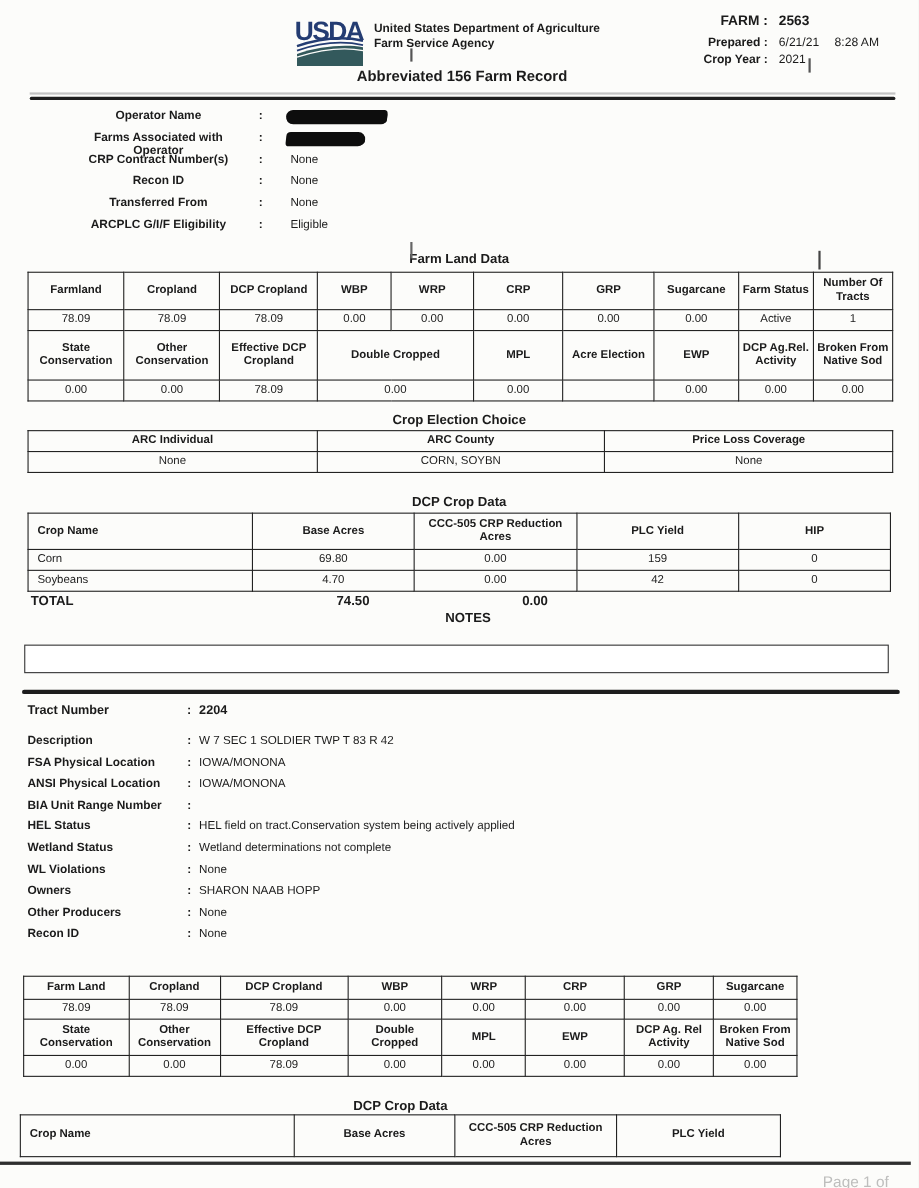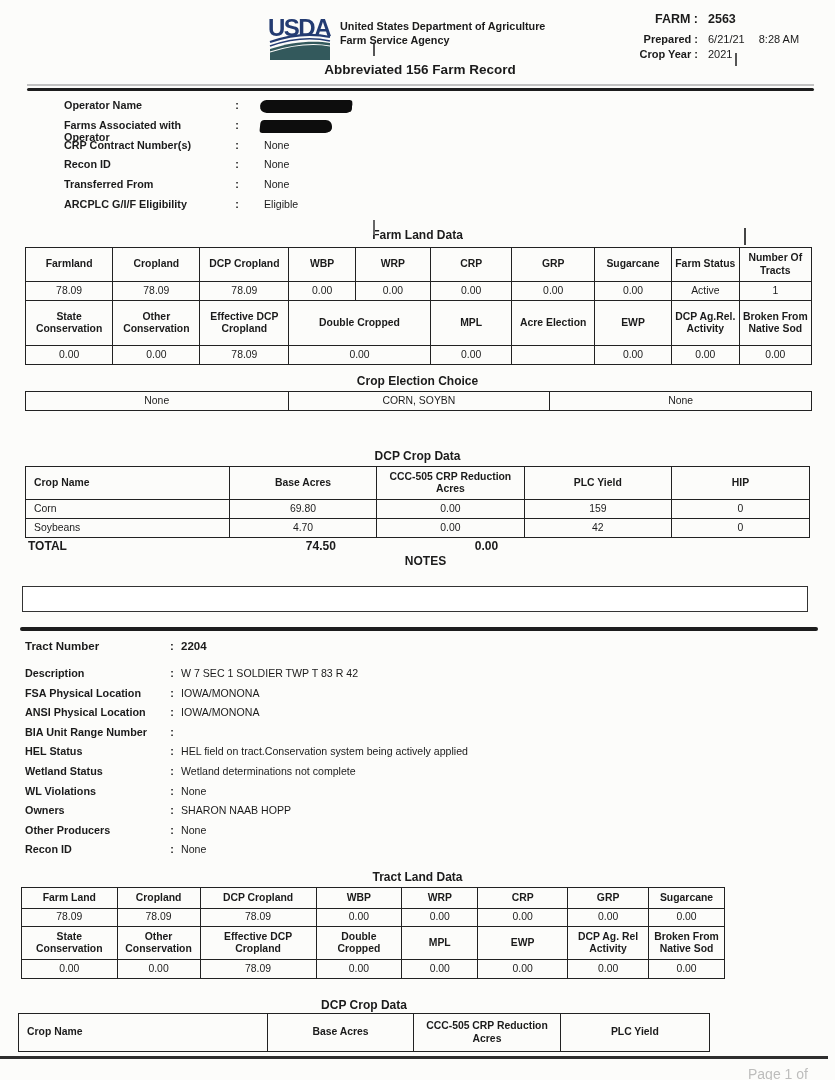--- a/index.html
+++ b/index.html
@@ -28,21 +28,21 @@
   .time-val { margin-left:14px; }
 
   .rule-heavy { position:absolute; left:27px; width:787px; }
   .rule-heavy .ghost { height:1.5px; background:#a9a9a9; opacity:.7; }
   .rule-heavy .bar { margin-top:2px; height:3.5px; background:#1d1d1d; border-radius:2px; }
   .rule1 { top:84px; }
 
   
   .op-block { position:absolute; left:64px; top:99px; width:600px; }
   .op-row { display:grid; grid-template-columns:160px 26px 1fr; height:19.8px; align-items:start; }
-  .op-label { font-weight:bold; font-size:10.8px; }
+  .op-label { font-weight:bold; font-size:10.8px;text-align:center; }
   .op-colon { text-align:center; font-weight:bold; font-size:10.8px; }
   .op-val { font-size:10.6px; padding-left:14px; }
   .redact { height:13px; background:#0d0d0d; border-radius:7px 4px 6px 9px; margin-top:1px; margin-left:10px;
             box-shadow:2px 1px 0 -2px #0d0d0d, -2px 2px 0 -3px #0d0d0d; transform:skewX(-6deg); }
   .redact.r1 { width:92px; }
   .redact.r2 { width:72px; border-radius:5px 9px 8px 4px; }
 
   
   .sec-title { position:absolute; left:0; right:0; text-align:center; font-weight:bold; font-size:12px; }
   table { border-collapse:collapse; table-layout:fixed; width:100%; }
@@ -221,20 +221,25 @@
     </table>
 
   <div class="sec-title" style="top:374px;">Crop Election Choice</div>
   <table class="tbl" style="left:25px; top:391px; width:787px;">
     <colgroup>
         <col style="width:33.4%">
         <col style="width:33.3%">
         <col style="width:33.3%">
       </colgroup>
     <tbody>
+        <tr class="h19">
+      <th style="height:19px">ARC Individual</th>
+      <th style="height:19px">ARC County</th>
+      <th style="height:19px">Price Loss Coverage</th>
+    </tr>
     <tr class="h19">
       <td>None</td>
       <td>CORN, SOYBN</td>
       <td>None</td>
     </tr>
   </tbody>
     </table>
 
   <div class="sec-title" style="top:449px;">DCP Crop Data</div>
   <table class="tbl" style="left:25px; top:466px; width:785px;">
@@ -333,21 +338,20 @@
       <div class="tr-colon">:</div>
       <div class="tr-val">None</div>
     </div>
     <div class="tract-row">
       <div class="tr-label">Recon ID</div>
       <div class="tr-colon">:</div>
       <div class="tr-val">None</div>
     </div>
   </div>
 
-  <div class="sec-title" style="top:870px;">Tract Land Data</div>
   <table class="tbl" style="left:21px; top:887px; width:704px;">
     <colgroup>
       <col style="width:13.6%">
         <col style="width:11.8%">
         <col style="width:16.5%">
         <col style="width:12.2%">
       <col style="width:10.8%">
         <col style="width:12.8%">
         <col style="width:11.5%">
         <col style="width:10.8%">

